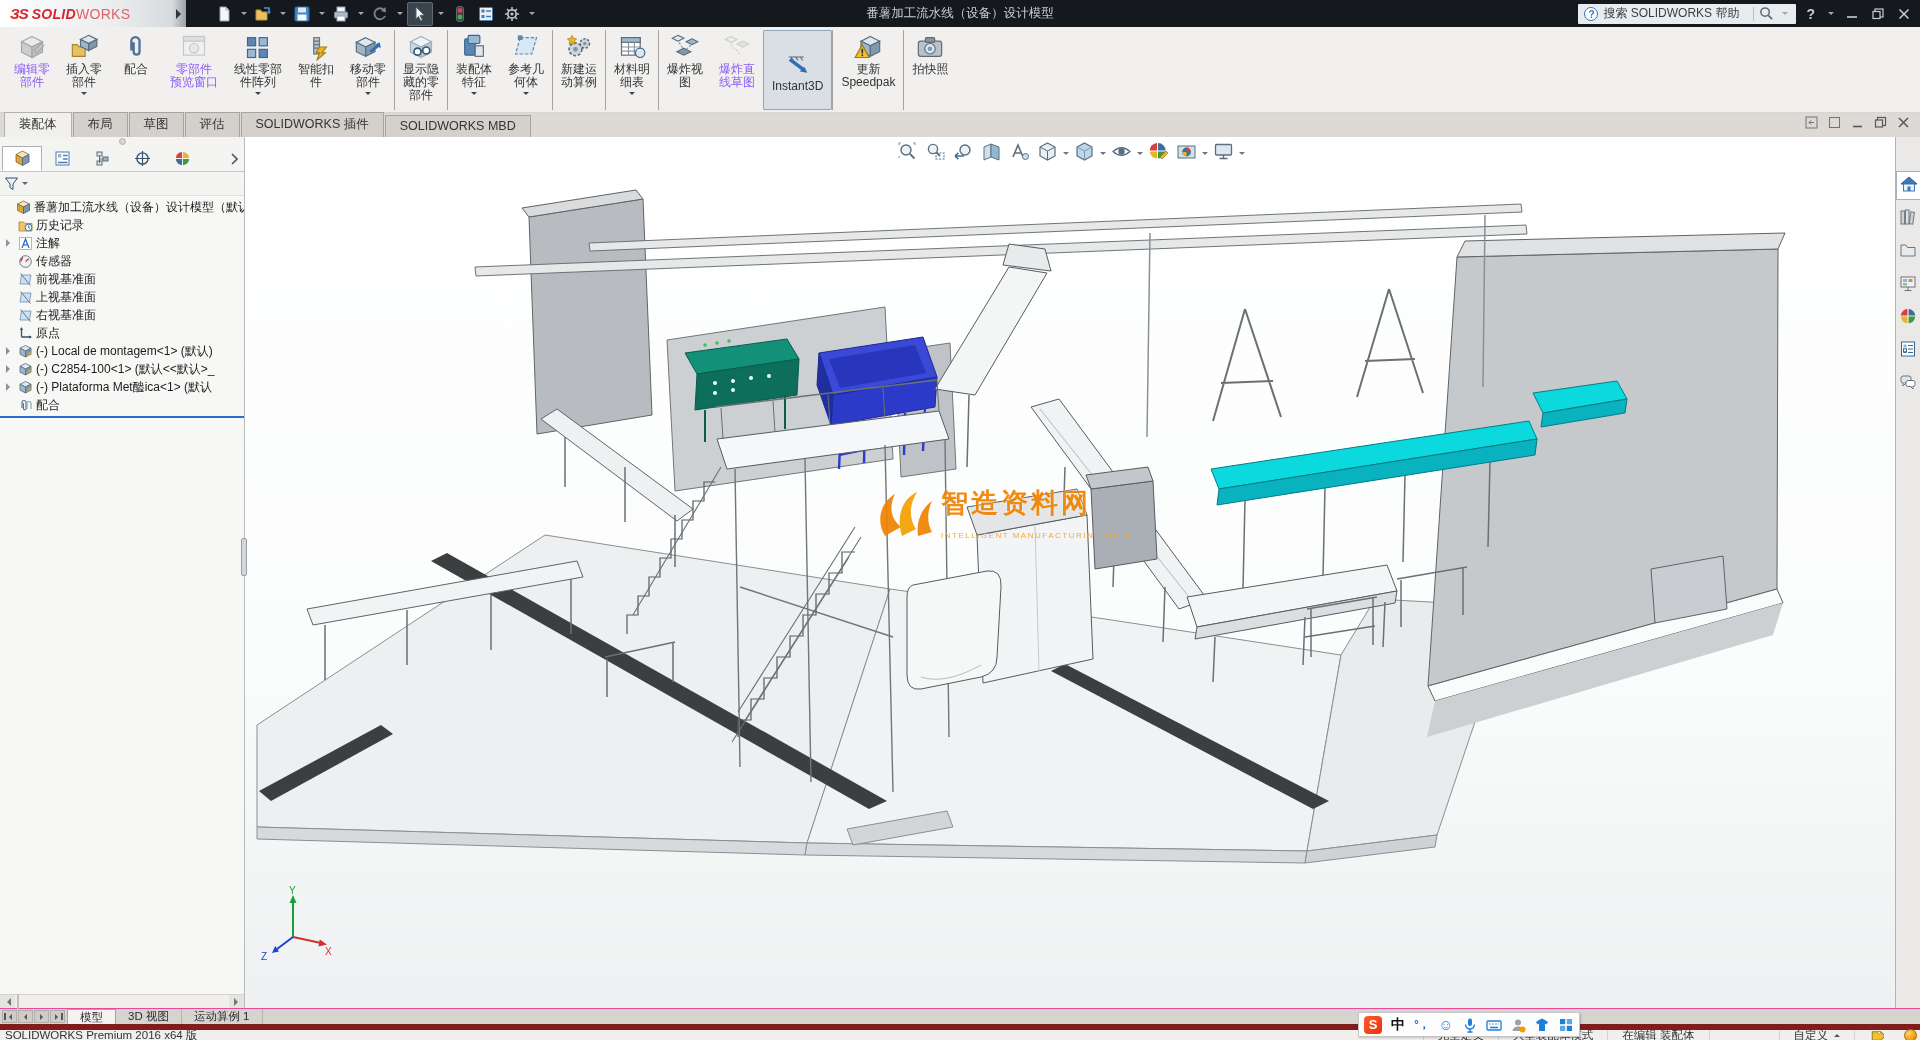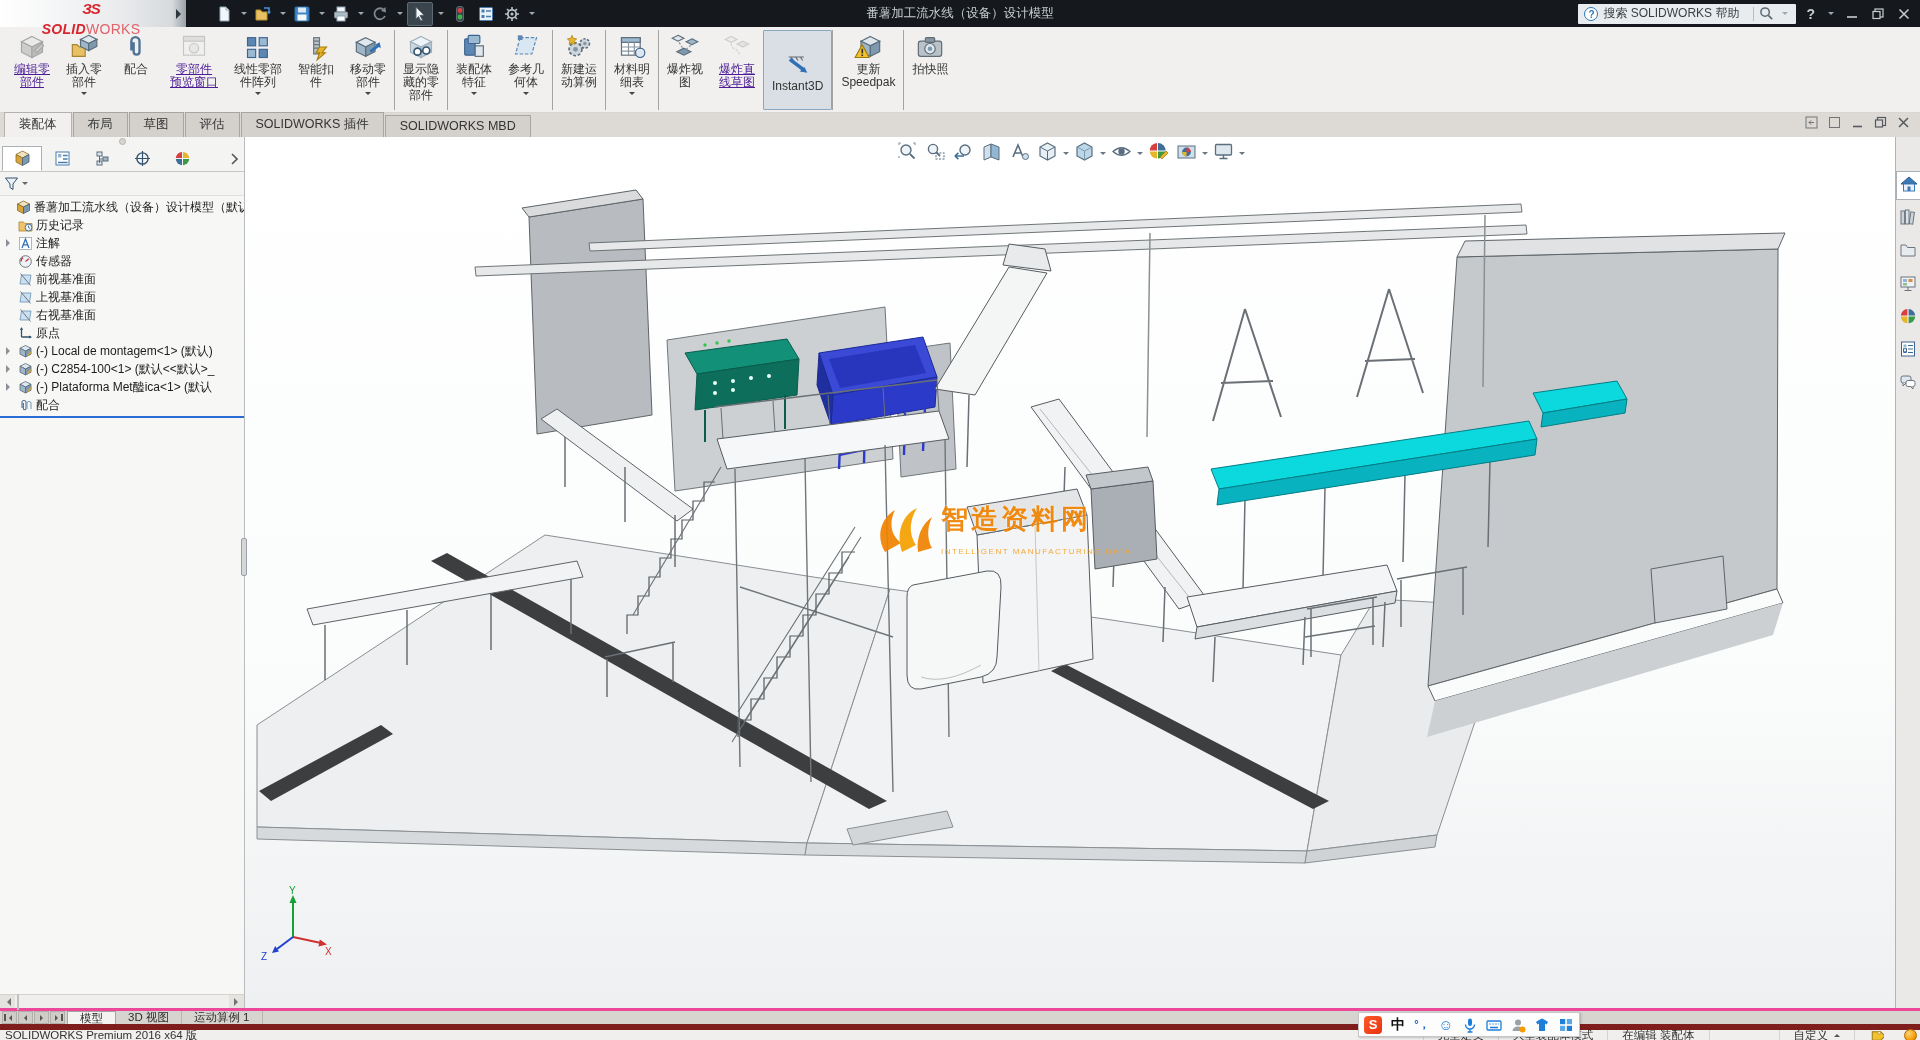--- a/index.html
+++ b/index.html
@@ -3,21 +3,21 @@
 <meta charset="utf-8">
 <style>
   * { margin:0; padding:0; box-sizing:border-box; }
   html,body { width:1920px; height:1040px; overflow:hidden;
     font-family:"Liberation Sans","DejaVu Sans",sans-serif; font-size:12px; }
   body { position:relative; background:#f1f0ef; }
 
   
   .titlebar { height:27px; background:#15191d; display:flex; align-items:center; position:relative; }
   .logoplate { width:172px; height:27px; background:linear-gradient(90deg,#ffffff,#e9ebed 70%,#d7dadd);
-    display:flex; align-items:center; padding-left:10px; gap:4px;flex-direction:column; }
+    display:flex; align-items:center; padding-left:10px; gap:4px; }
   .dslogo { font-weight:bold; font-style:italic; font-size:15px; color:#d8242c; letter-spacing:-1px; }
   .brand b { color:#d8242c; font-size:14px; letter-spacing:.3px;font-style:italic; }
   .brand span { color:#e0626a; font-size:14px; letter-spacing:.3px; }
   .logo-expand { width:14px; height:27px; background:linear-gradient(90deg,#d7dadd,#9aa2a8);
     display:flex; align-items:center; justify-content:center; }
   .logo-expand i { width:0; height:0; border:5px solid transparent; border-left-color:#2d3740; margin-left:4px; }
   .qbar { display:flex; align-items:center; margin-left:26px; gap:2px; }
   .qbtn { display:flex; align-items:center; padding:2px 3px; border-radius:2px; }
   .qbtn svg { width:18px; height:18px; }
   .qdd { width:0; height:0; border:3px solid transparent; border-top-color:#9fa8ae; margin:3px 2px 0 3px; }
@@ -37,21 +37,21 @@
 
   
   .ribbon { height:86px; background:#f1f0ef; display:flex; align-items:flex-start;
     padding:3px 2px 0 6px; border-bottom:1px solid #d8d5d2; }
   .rbtn { display:flex; flex-direction:column; align-items:center; justify-content:flex-start;
     padding:3px 8px 1px 8px; min-width:52px; height:80px; color:#333; text-align:center;
     white-space:pre-line; line-height:13px; font-size:12px; position:relative; }
   .rbtn.sep { border-left:1px solid #a3a3a3; }
   .rbtn .ric { width:28px; height:28px; margin-bottom:2px; flex:none; }
   .rbtn .ric svg { width:28px; height:28px; }
-  .rbtn.disabled { color:#4c1d95;text-decoration:underline; }
+  .rbtn.disabled { color:#8b5cf6; }
   .rbtn.disabled .ric { filter:grayscale(1); opacity:.55; }
   .rbtn.active { background:#d9dfe4; border:1px solid #8aa9c0; border-radius:1px; justify-content:center; }
   .rdd { width:0; height:0; border:3.5px solid transparent; border-top-color:#444; margin-top:3px; display:none; }
   .rdd.show { display:block; }
 
   
   .tabrow { height:24px; background:#dddad6; display:flex; align-items:flex-end; padding-left:4px; position:relative; }
   .ctab { padding:3px 14px 4px 14px; font-size:12.5px; color:#333; background:#d4d1cd;
     border:1px solid #a8a5a1; border-bottom:none; margin-right:1px; }
   .ctab.active { background:#f1f0ef; border-color:#b5b2ae; font-weight:normal; }
@@ -97,35 +97,35 @@
 
   
   .viewport { flex:1; position:relative; background:linear-gradient(180deg,#ffffff 0%,#fbfcfc 60%,#eef0f1 100%); overflow:hidden; }
   .scene { position:absolute; inset:0; width:100%; height:100%; }
   .headsup { position:absolute; left:50%; top:2px; transform:translateX(-50%);
     display:flex; align-items:center; gap:1px; }
   .hicon { display:flex; align-items:center; padding:2px 3px; }
   .hicon svg { width:21px; height:21px; }
   .hdd { width:0; height:0; border:3px solid transparent; border-top-color:#6b7681; margin:4px 1px 0 2px; display:none; }
   .hdd.show { display:block; }
-  .watermark { position:absolute; left:630px; top:368px; display:flex; align-items:center; gap:8px; opacity:.92; }
+  .watermark { position:absolute; left:630px; top:352px; display:flex; align-items:center; gap:8px; opacity:.92; }
   .wm-title { color:#f08300; font-size:27px; font-weight:bold; letter-spacing:3px; line-height:28px;
     text-shadow:0 0 2px #fff; }
   .wm-sub { color:#f5a32a; font-size:8px; letter-spacing:1.5px; margin-top:14px; }
   .triad { position:absolute; left:14px; top:748px; width:76px; height:76px; }
 
   
   .taskpane { width:25px; background:#ebe9e7; border-left:1px solid #b5b2af; padding-top:34px;
     display:flex; flex-direction:column; gap:4px; align-items:center; }
   .tp-item { width:24px; height:29px; display:flex; align-items:center; justify-content:center; }
   .tp-item.active { background:#fff; border:1px solid #aab0b5; border-right:none; }
   .tp-item svg { width:18px; height:18px; }
 
   
-  .bottomtabs { height:16px; background:#d7d4d0; display:flex; align-items:stretch; border-top:3px solid #ec4899; }
+  .bottomtabs { height:16px; background:#d7d4d0; display:flex; align-items:stretch; border-top:1px solid #ec4899; }
   .navbtns { display:flex; align-items:center; padding:0 2px; gap:1px; }
   .navbtn { width:15px; height:13px; background:#cfccc8; border:1px solid #b2afab;
     display:flex; align-items:center; justify-content:center; }
   .navbtn i { width:0; height:0; border:3.5px solid transparent; }
   .navbtn.prev i { border-right-color:#555; margin-right:3px; }
   .navbtn.next i { border-left-color:#555; margin-left:3px; }
   .navbtn .bar { width:2px; height:7px; background:#555; }
   .mtab { padding:1px 12px; font-size:11.5px; color:#2c2c2c; border-right:1px solid #b8b5b1;
     display:flex; align-items:center; }
   .mtab.active { background:#f4f3f2; border:1px solid #a8a5a1; border-bottom:none; }

